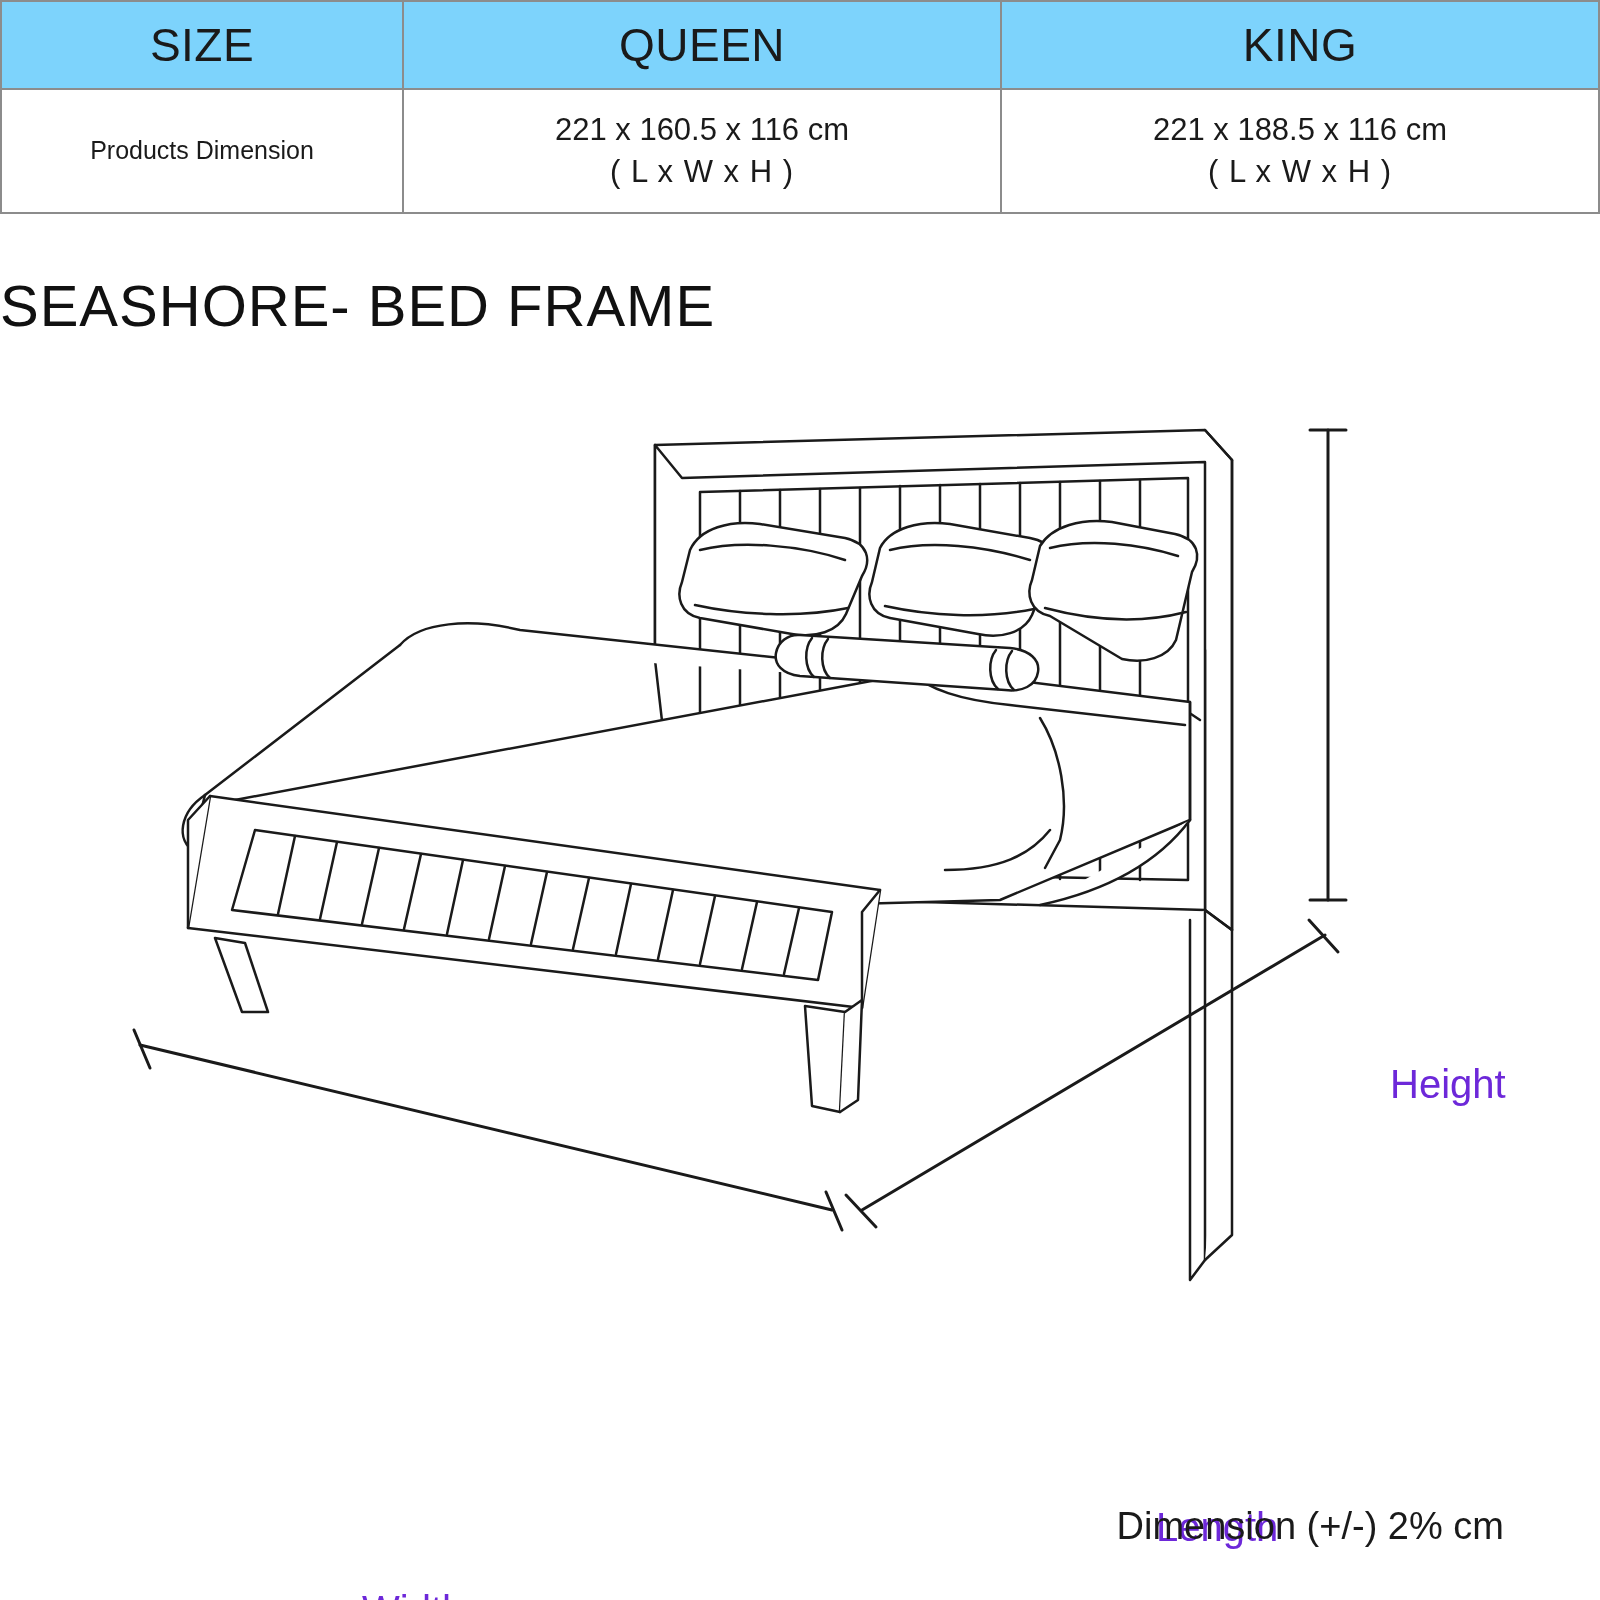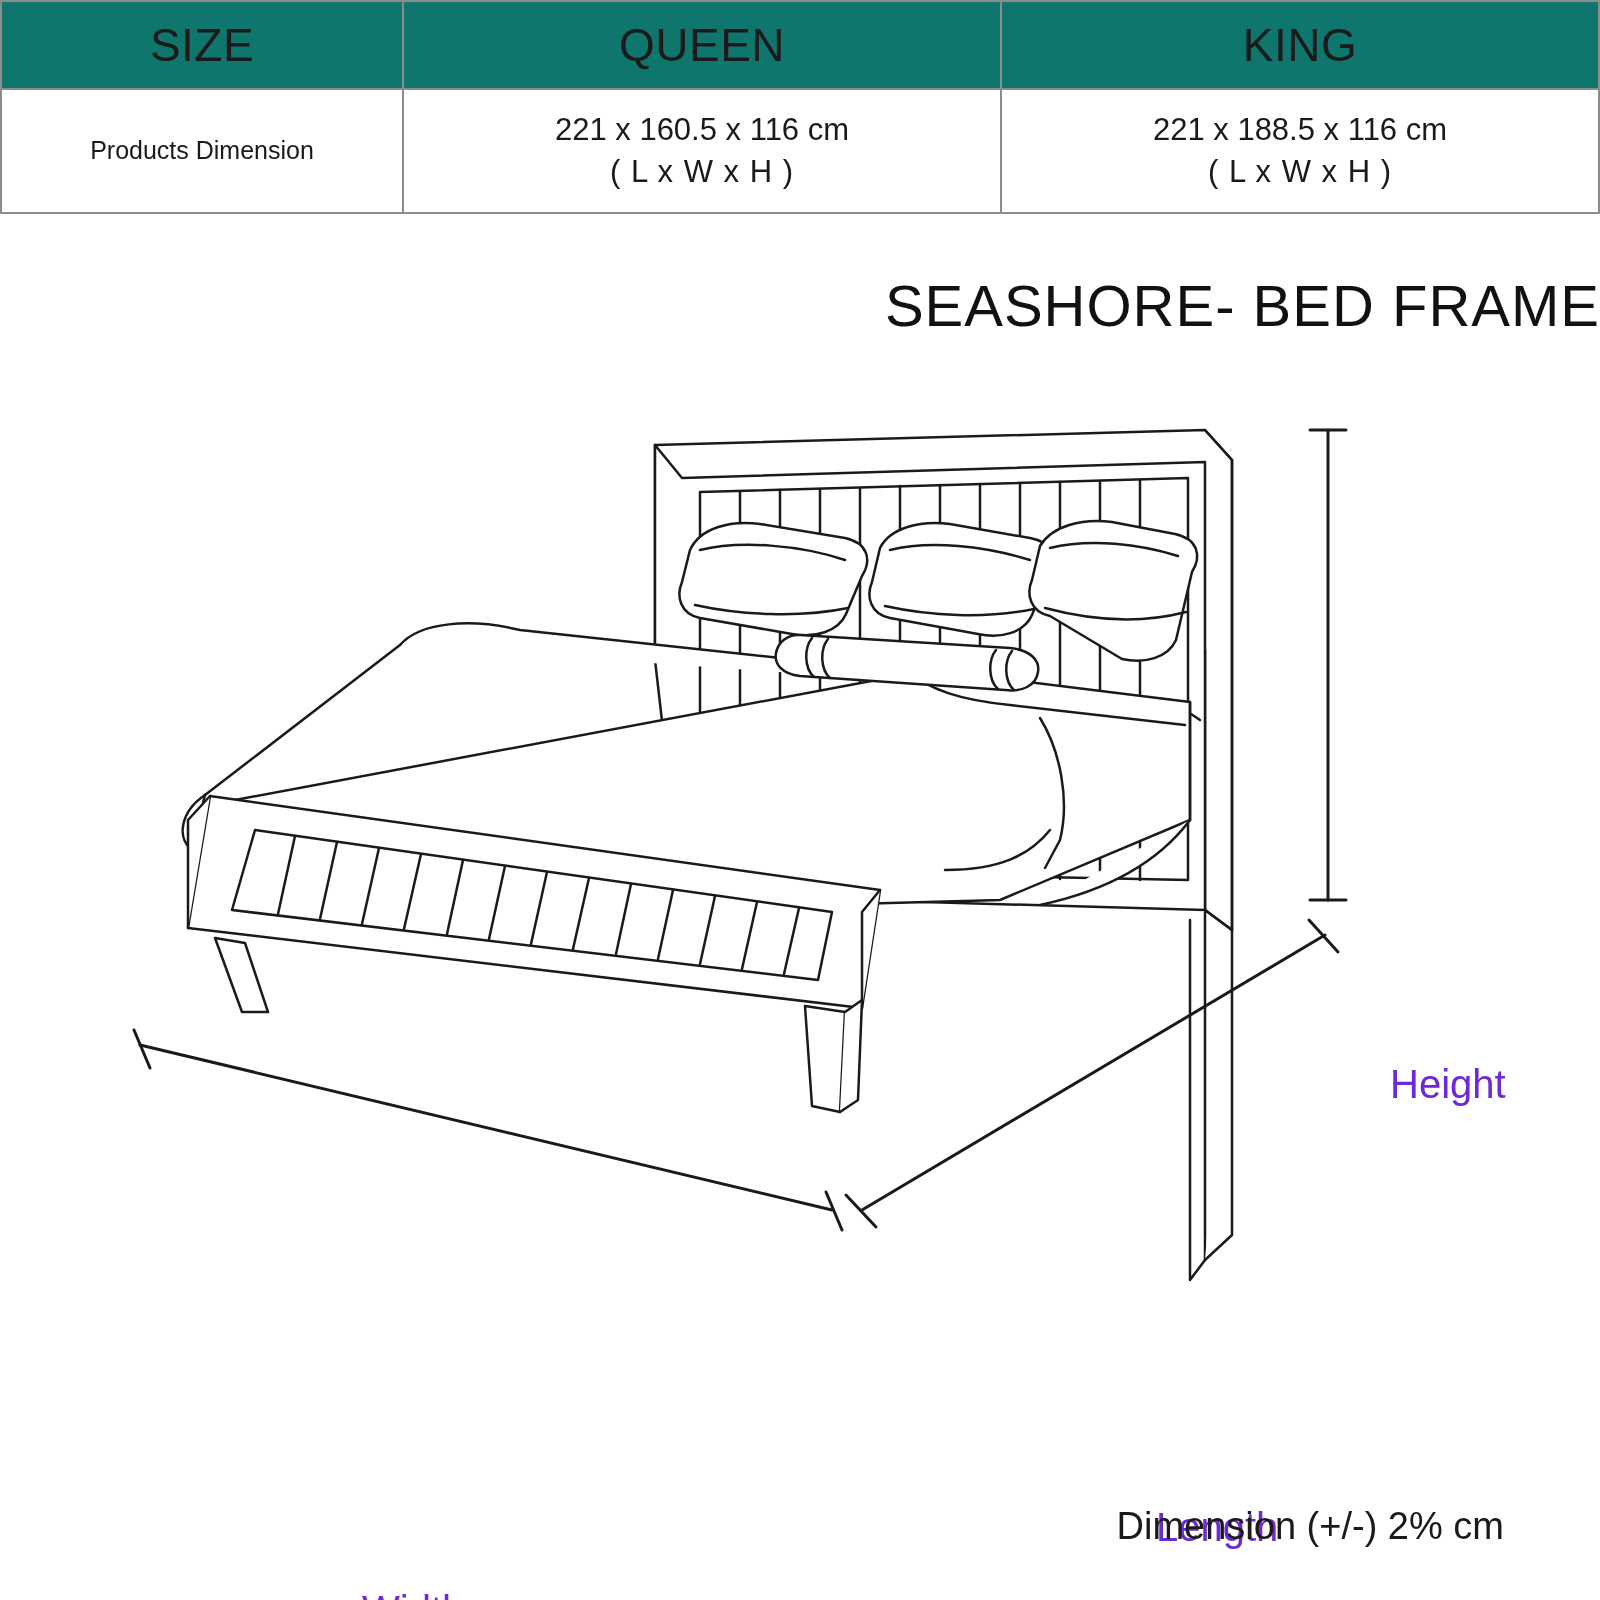--- a/index.html
+++ b/index.html
@@ -22,21 +22,21 @@
     border-collapse: collapse;
     table-layout: fixed;
   }
   .spec-table th, .spec-table td {
     border: 2px solid #8c8c8c;
     text-align: center;
     vertical-align: middle;
     padding: 0;
   }
   .spec-table thead th {
-    background: #0f766e;
+    background: #7dd3fc;
     font-weight: normal;
     font-size: 46px;
     height: 86px;
     letter-spacing: 0.5px;
   }
   .spec-table thead th.first {
     width: 400px;
   }
   .spec-table tbody td {
     height: 122px;
@@ -47,21 +47,21 @@
   .spec-table tbody td.label {
     font-size: 25px;
   }
   .dim-line2 {
     display: block;
     letter-spacing: 1px;
   }
 
   
   .title {
-    text-align: right;
+    text-align: left;
     font-size: 58px;
     letter-spacing: 1px;
     margin-top: 58px;
     color: #111;
   }
 
   
   .illustration {
     position: absolute;
     left: 0;

